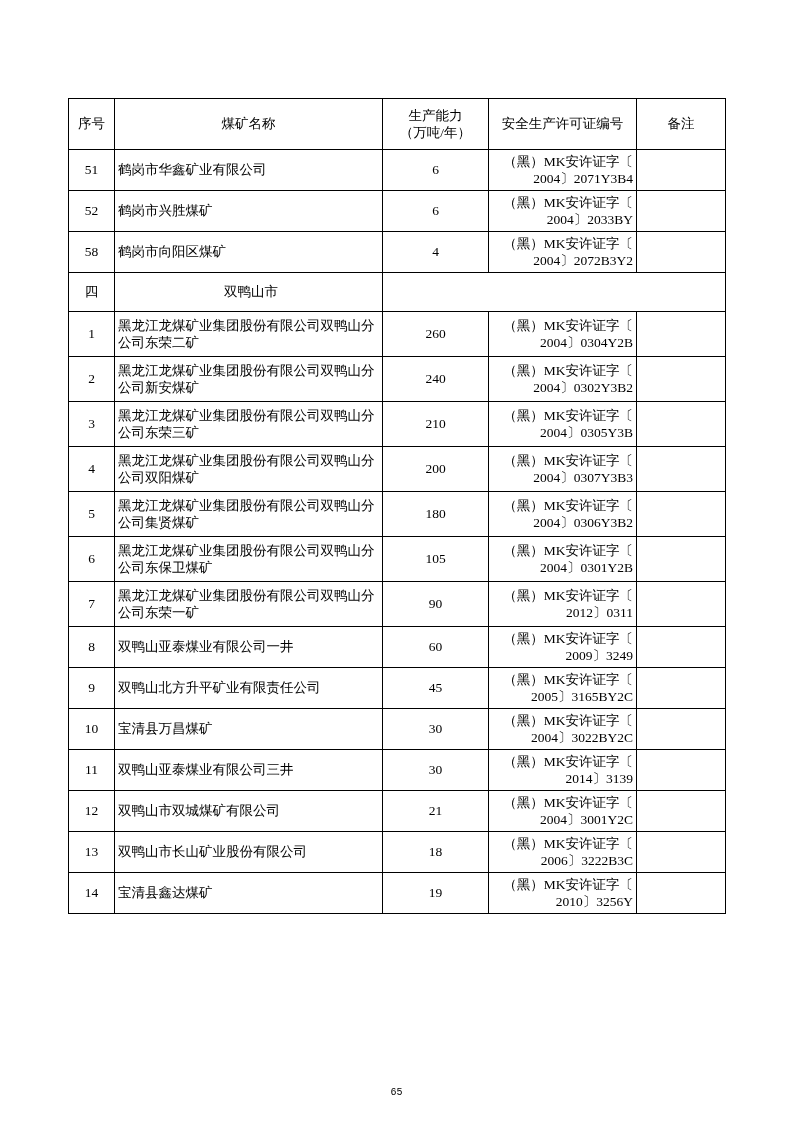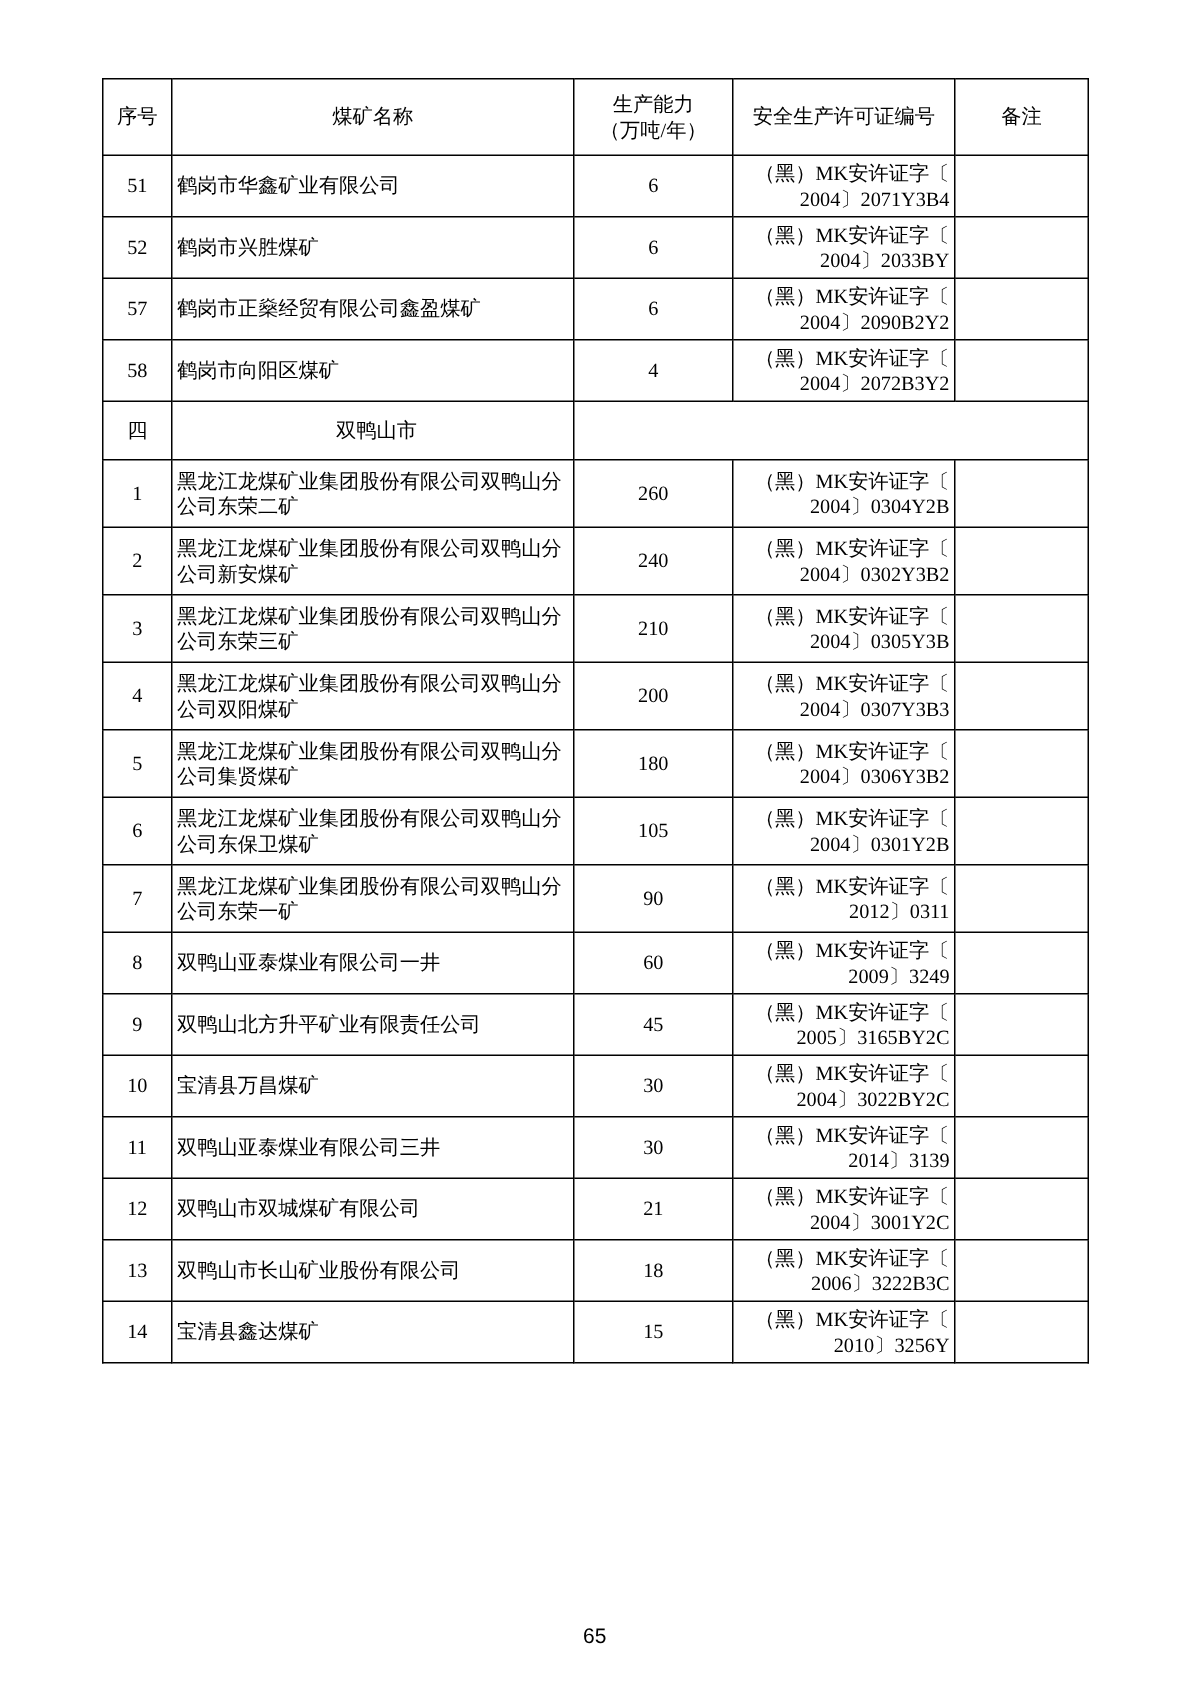--- a/index.html
+++ b/index.html
@@ -11,21 +11,21 @@
     width: 793px;
     height: 1122px;
     font-family: "Liberation Serif", "DejaVu Serif", serif;
     color: #000000;
     position: relative;
   }
   .page {
     width: 651px;
     height: 1122px;
     box-sizing: border-box;
-    padding: 52px 68px 0 68px;
+    padding: 98px 68px 0 68px;
     position: relative;
   }
   table.coal-table {
     border-collapse: collapse;
     width: 657px;
     table-layout: fixed;
     border: 1.6px solid #000;
   }
   table.coal-table td,
   table.coal-table th {
@@ -81,22 +81,22 @@
     padding-left: 8px;
   }
   tr.group td { height: 34px; }
 
   .page-number {
     position: absolute;
     bottom: 24px;
     left: 0;
     width: 793px;
     text-align: center;
-    font-size: 14px;
-    font-family: Liberation Sans, sans-serif;
+    font-size: 10px;
+    font-family: Liberation Mono, monospace;
   }
 </style>
 </head>
 <body>
 
 <div class="page">
   <table class="coal-table">
     <colgroup>
       <col class="c-seq">
       <col class="c-name">
@@ -131,30 +131,20 @@
           <td class="seq">52</td>
           <td class="name">鹤岗市兴胜煤矿</td>
           <td class="cap">6</td>
           <td class="lic">
             <span>（黑）MK安许证字〔</span>
             <span>2004〕2033BY</span>
           </td>
           <td class="note"></td>
         </tr>
         <tr class="r1">
-          <td class="seq">57</td>
-          <td class="name">鹤岗市正燊经贸有限公司鑫盈煤矿</td>
-          <td class="cap">6</td>
-          <td class="lic">
-            <span>（黑）MK安许证字〔</span>
-            <span>2004〕2090B2Y2</span>
-          </td>
-          <td class="note"></td>
-        </tr>
-        <tr class="r1">
           <td class="seq">58</td>
           <td class="name">鹤岗市向阳区煤矿</td>
           <td class="cap">4</td>
           <td class="lic">
             <span>（黑）MK安许证字〔</span>
             <span>2004〕2072B3Y2</span>
           </td>
           <td class="note"></td>
         </tr>
         <tr class="group">
@@ -288,21 +278,21 @@
           <td class="cap">18</td>
           <td class="lic">
             <span>（黑）MK安许证字〔</span>
             <span>2006〕3222B3C</span>
           </td>
           <td class="note"></td>
         </tr>
         <tr class="r1">
           <td class="seq">14</td>
           <td class="name">宝清县鑫达煤矿</td>
-          <td class="cap">15</td>
+          <td class="cap">19</td>
           <td class="lic">
             <span>（黑）MK安许证字〔</span>
             <span>2010〕3256Y</span>
           </td>
           <td class="note"></td>
         </tr>
       </tbody>
   </table>
 
   <div class="page-number">65</div>

